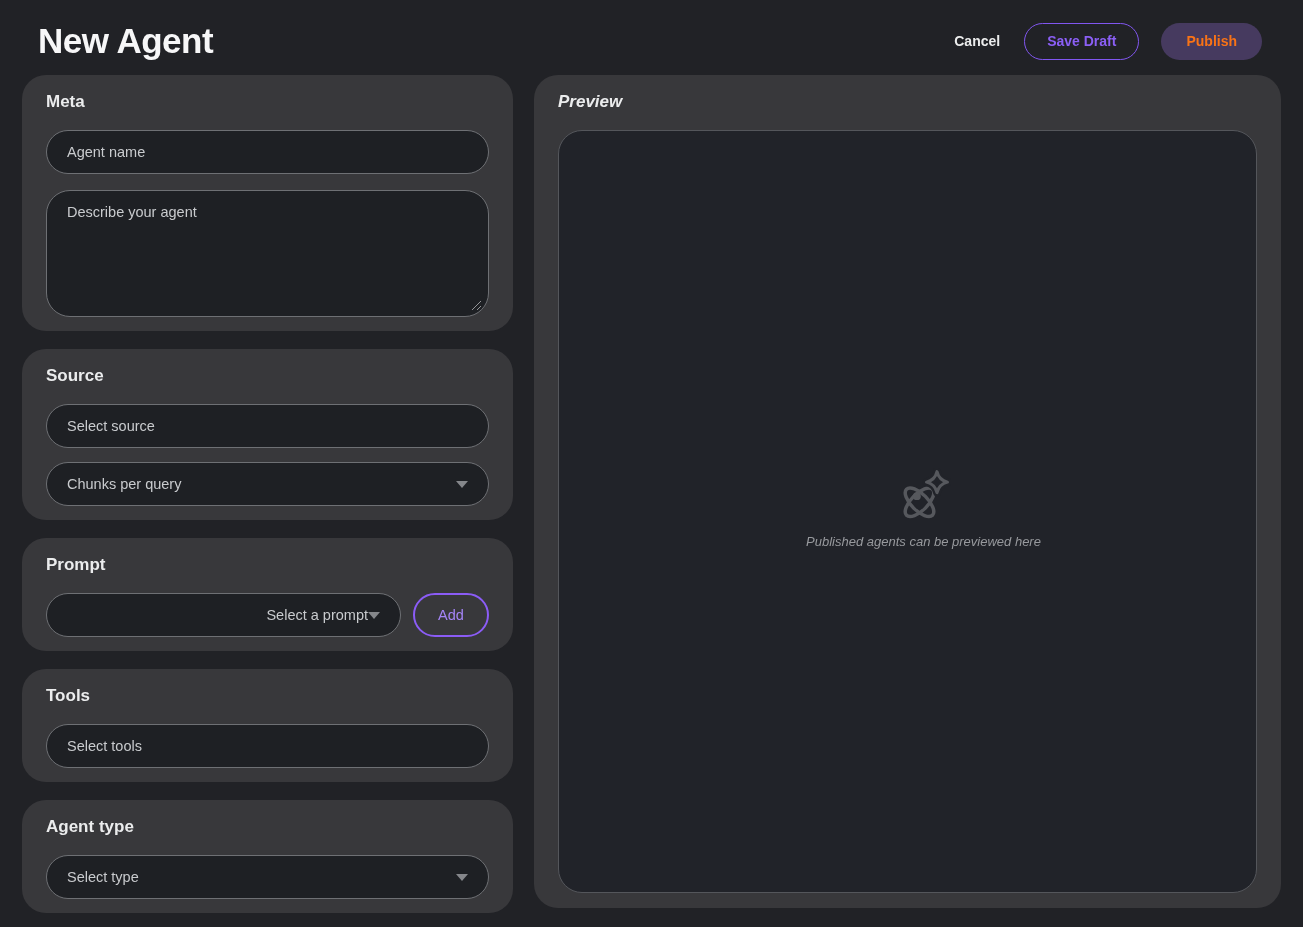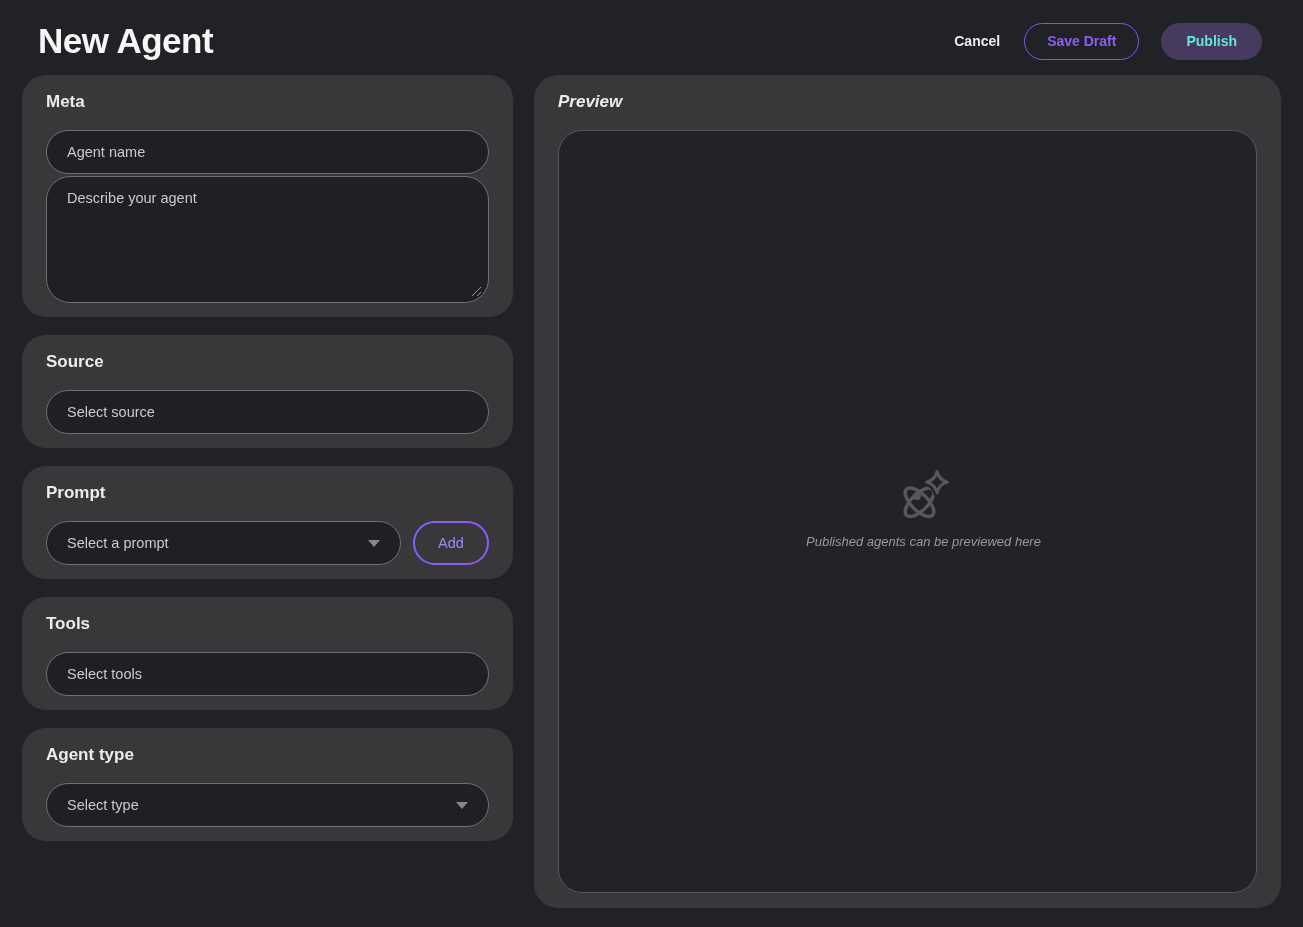--- a/index.html
+++ b/index.html
@@ -37,21 +37,21 @@
     background: transparent;
     border: none;
   }
   .btn-text { color: #eceded; padding: 0 2px; }
   .btn-outline-accent {
     color: #8b5ff5;
     border: 1.5px solid #8156f0;
   }
   .btn-publish {
     background: #463a5f;
-    color: #5eead4;
+    color: #f97316;
     padding: 0 25px;
     text-align: center;
   }
 
   
   .main {
     display: flex;
     align-items: stretch;
     gap: 21px;
     padding: 5px 22px 0 22px;
@@ -107,21 +107,21 @@
   .dropdown-arrow {
     width: 0; height: 0;
     border-left: 6px solid transparent;
     border-right: 6px solid transparent;
     border-top: 7px solid #85878b;
     flex: none;
   }
 
   .textarea-wrap {
     position: relative;
-    margin-top: 2px;
+    margin-top: 16px;
   }
   .textarea-wrap textarea {
     display: block;
     width: 100%;
     height: 127px;
     background: #1e2024;
     border: 1px solid #6e7074;
     border-radius: 24px;
     padding: 13px 20px;
     font-family: inherit;
@@ -132,21 +132,21 @@
   }
   .textarea-wrap textarea::placeholder { color: #c9cbce; opacity: 1; }
   .resize-handle {
     position: absolute;
     right: 7px;
     bottom: 6px;
     pointer-events: none;
   }
 
   .prompt-row { display: flex; gap: 12px; }
-  .prompt-row .field { flex: 1; }
+  .prompt-row .field { flex: 1; text-align: right; }
   .btn-add {
     flex: none;
     width: 76px;
     height: 44px;
     border-radius: 22px;
     border: 2px solid #8b5cf6;
     background: transparent;
     color: #a585f7;
     font-family: inherit;
     font-size: 14.5px;
@@ -212,20 +212,24 @@
           <line x1="7" y1="11" x2="11" y2="7" stroke="#939497" stroke-width="1"></line>
         </svg>
       </div>
     </div>
 
     <div class="card">
       <div class="card-heading">Source</div>
       <div class="field">
         <input type="text" placeholder="Select source" style="">
       </div>
+      <div class="field">
+        <span class="select-label">Chunks per query</span>
+        <span class="dropdown-arrow"></span>
+      </div>
     </div>
 
     <div class="card">
       <div class="card-heading">Prompt</div>
       <div class="prompt-row">
         <div class="field">
           <span class="select-label">Select a prompt</span>
           <span class="dropdown-arrow"></span>
         </div>
         <button class="btn-add">Add</button>

